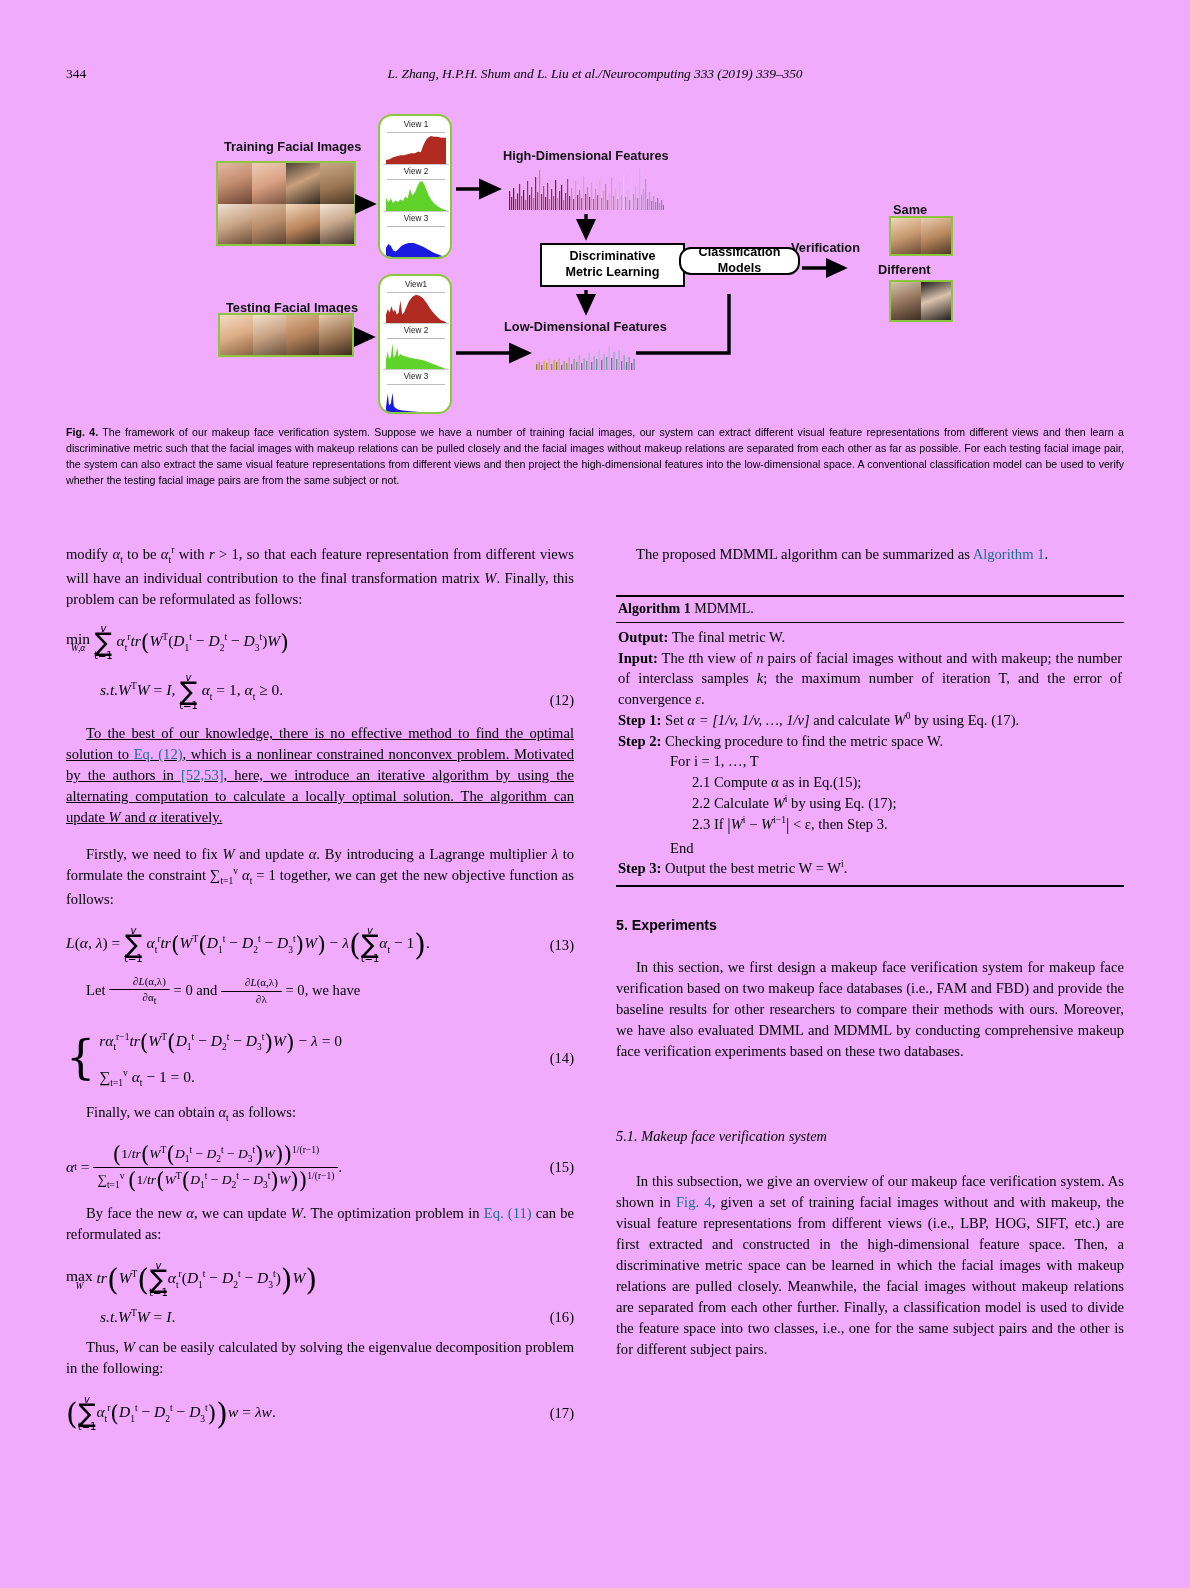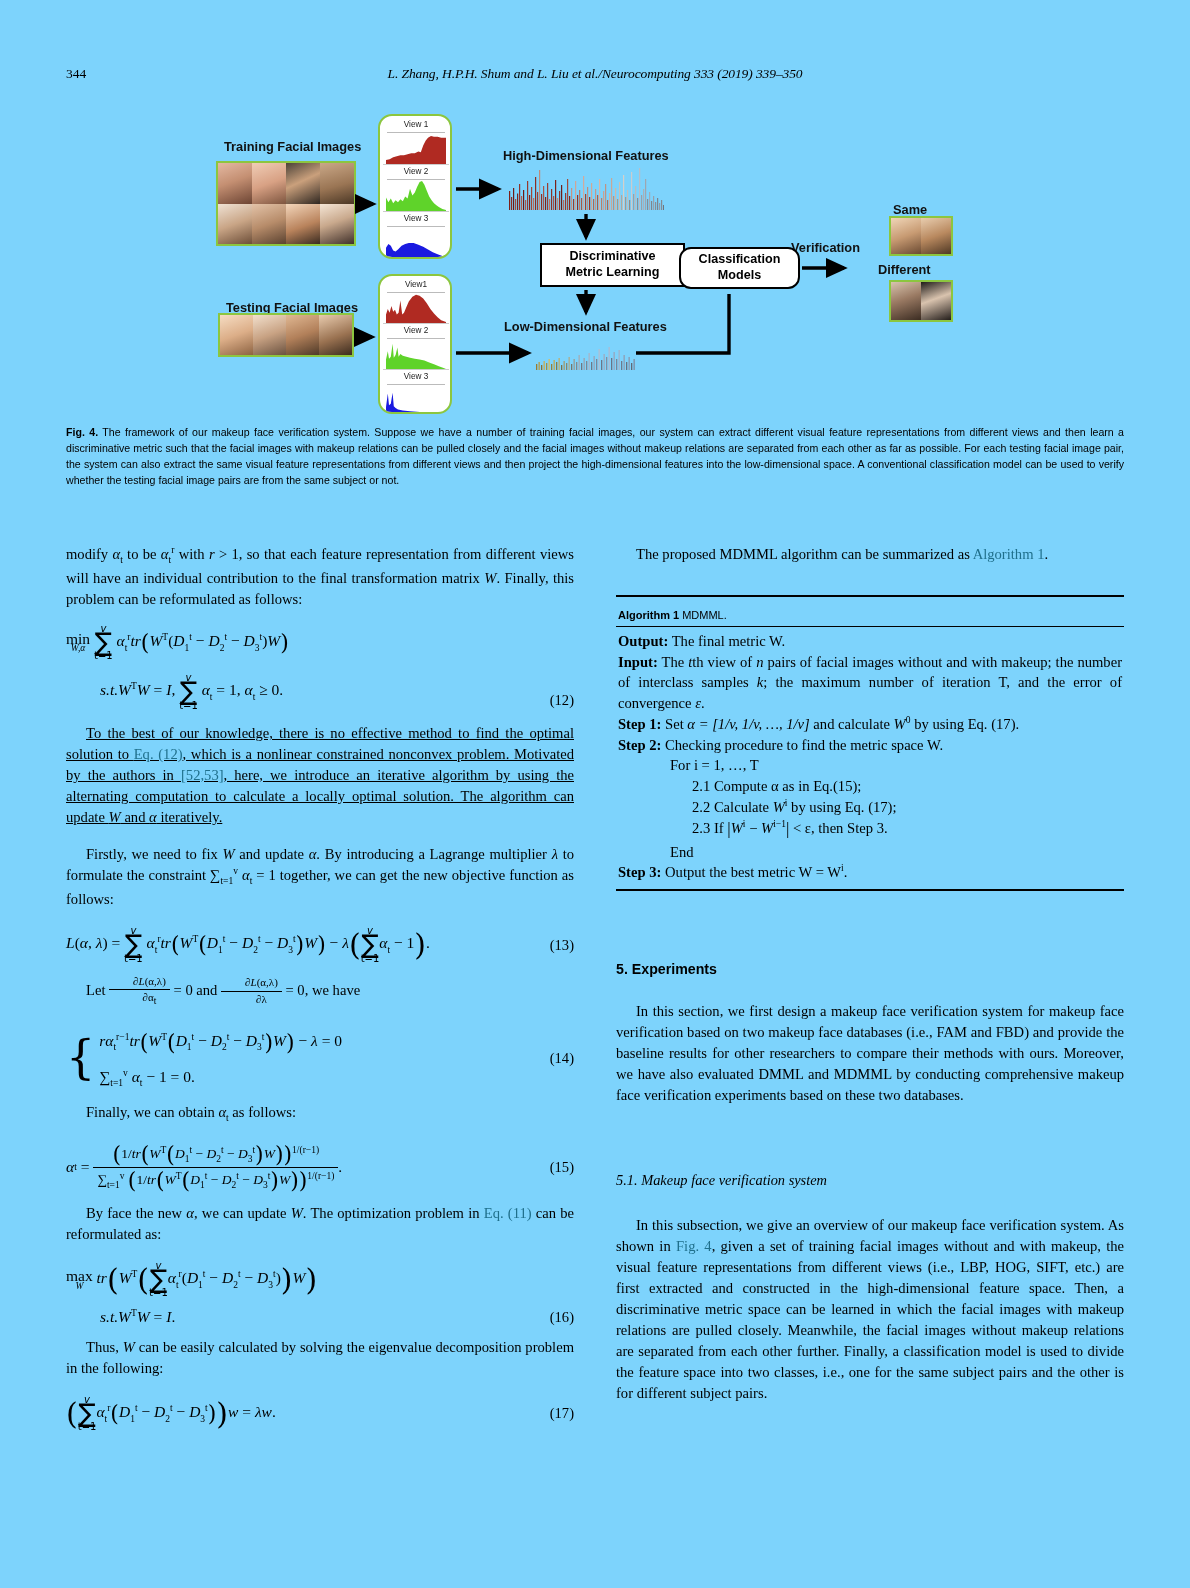--- a/index.html
+++ b/index.html
@@ -3,21 +3,21 @@
 <meta charset="utf-8">
 <style>
   html,body{margin:0;padding:0;background:#fff;}
   body{
     width:1190px;height:1588px;
     font-family:"Liberation Serif", serif;
     color:#000;
     position:relative;
     overflow:hidden;
   }
-  .page{position:relative;width:1190px;height:1588px;background:#7dd3fc;}
+  .page{position:relative;width:1190px;height:1588px;background:#f0abfc;}
 
   
   .runhead{
     position:absolute;left:0;top:66px;width:1190px;height:22px;
   }
   .runhead .folio{
     position:absolute;left:66px;top:0;font-size:13.5px;font-family:"Liberation Serif",serif;
   }
   .runhead .ref{
     position:absolute;left:0;top:0;width:1190px;text-align:center;
@@ -105,22 +105,22 @@
   .pmed{font-size:22px;vertical-align:-4px;font-family:"DejaVu Serif",serif;}
   sub,sup{font-size:9.5px;}
   .frac{display:inline-block;text-align:center;vertical-align:middle;}
   .frac .n{display:block;padding:0 4px;border-bottom:1px solid #000;}
   .frac .d{display:block;padding:0 4px;}
   .smallfrac{font-size:11px;}
 
   
   .algo{margin-top:30px;border-top:2.2px solid #000;border-bottom:2.2px solid #000;
     padding:0;}
-  .algo .hd{border-bottom:1.1px solid #000;padding:12px 2px 5px 2px;
-    font-family:Liberation Sans, sans-serif;font-size:11px;}
+  .algo .hd{border-bottom:1.1px solid #000;padding:4px 2px 5px 2px;
+    font-family:Liberation Serif, serif;font-size:14px;}
   .algo .hd b{font-weight:bold;}
   .algo .bd{padding:4px 2px 6px 2px;font-family:"Liberation Serif",serif;
     font-size:14.6px;line-height:1.42;text-align:left;}
   .algo .bd .ln{display:block;}
   .algo .bd .ind1{padding-left:52px;}
   .algo .bd .ind2{padding-left:74px;}
   .absbar{font-size:17px;vertical-align:-1px;}
 
   h2.sec{font-family:"Liberation Sans",sans-serif;font-weight:bold;font-size:14.2px;
     margin:0;}
@@ -341,21 +341,21 @@
       </g>
     </svg>
 
     <div class="procbox" style="left:474px;top:139px;width:145px;height:44px;">
       <span>
         <span>Discriminative</span><br>
         <span>Metric Learning</span>
       </span>
     </div>
 
-    <div class="procbox round" style="left:613px;top:143px;width:121px;height:42px;">
+    <div class="procbox round" style="left:613px;top:143px;width:121px;height:28px;">
       <span>
         <span>Classification</span><br>
         <span>Models</span>
       </span>
     </div>
 
     <div class="pairframe" style="left:823px;top:112px;width:64px;height:40px;">
       <div style="background:linear-gradient(160deg,#f0d6b8 0%,#c79a72 50%,#6b4a32 100%);"></div>
       <div style="background:linear-gradient(160deg,#e8cdaf 0%,#b9895f 50%,#4f3824 100%);"></div>
     </div>
@@ -520,21 +520,21 @@
         <span class="ln ind2">
           <span>2.3 If </span><span class="absbar">|</span><span class="mi">W</span><sup>i</sup> − <span class="mi">W</span><sup>i−1</sup><span class="absbar">|</span><span> &lt; ε, then Step 3.</span>
         </span>
         <span class="ln ind1">End</span>
         <span class="ln">
           <b>Step 3:</b><span> Output the best metric W = W</span><sup>i</sup>.
         </span>
       </div>
     </div>
 
-    <h2 class="sec" style="margin-top:70px;">5. Experiments</h2>
+    <h2 class="sec" style="margin-top:30px;">5. Experiments</h2>
 
     <p class="tx" style="margin-top:24px;">In this section, we first design a makeup face verification system for makeup face verification based on two makeup face databases (i.e., FAM and FBD) and provide the baseline results for other researchers to compare their methods with ours. Moreover, we have also evaluated DMML and MDMML by conducting comprehensive makeup face verification experiments based on these two databases.</p>
 
     <h3 class="subsec" style="margin-top:66px;">5.1. Makeup face verification system</h3>
 
     <p class="tx" style="margin-top:26px;">
       <span>In this subsection, we give an overview of our makeup face verification system. As shown in </span><span class="lnk">Fig. 4</span><span>, given a set of training facial images without and with makeup, the visual feature representations from different views (i.e., LBP, HOG, SIFT, etc.) are first extracted and constructed in the high-dimensional feature space. Then, a discriminative metric space can be learned in which the facial images with makeup relations are pulled closely. Meanwhile, the facial images without makeup relations are separated from each other further. Finally, a classification model is used to divide the feature space into two classes, i.e., one for the same subject pairs and the other is for different subject pairs.</span>
     </p>
   </div>
 

